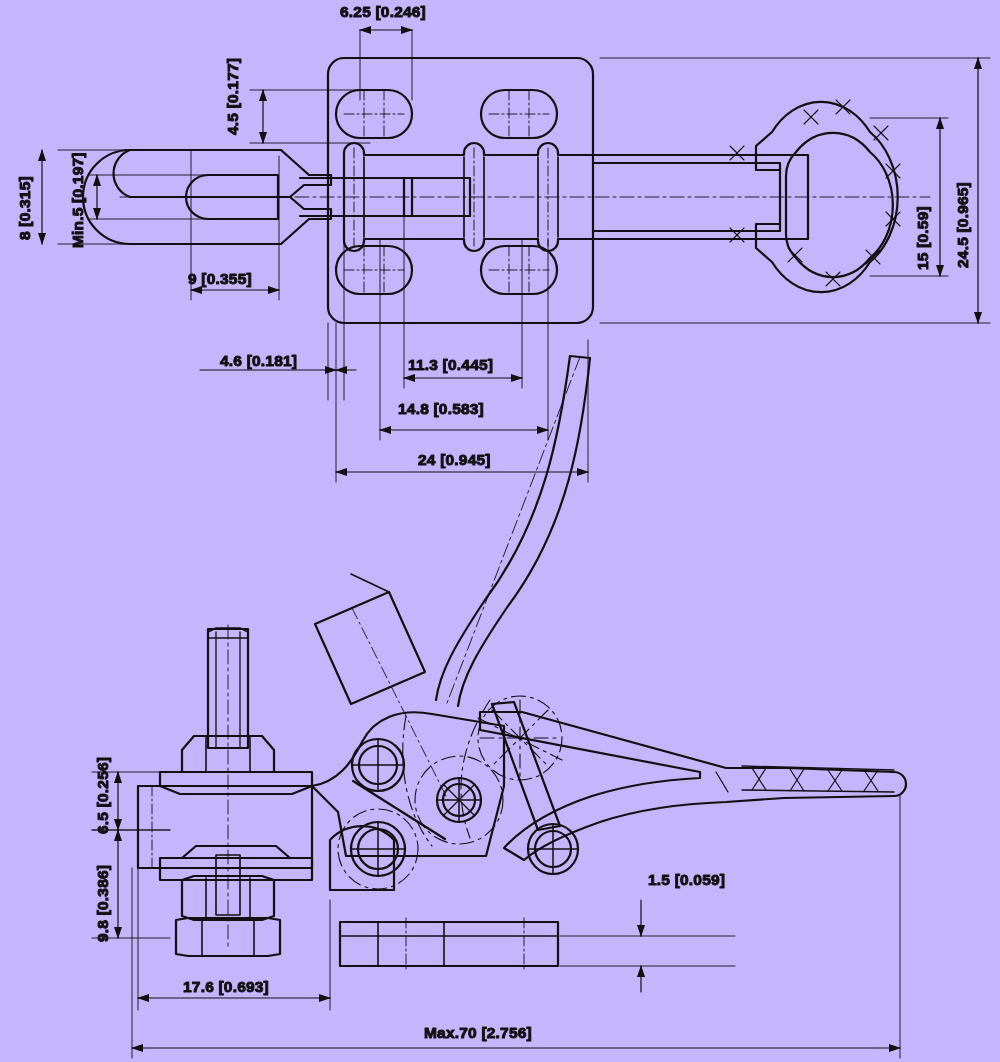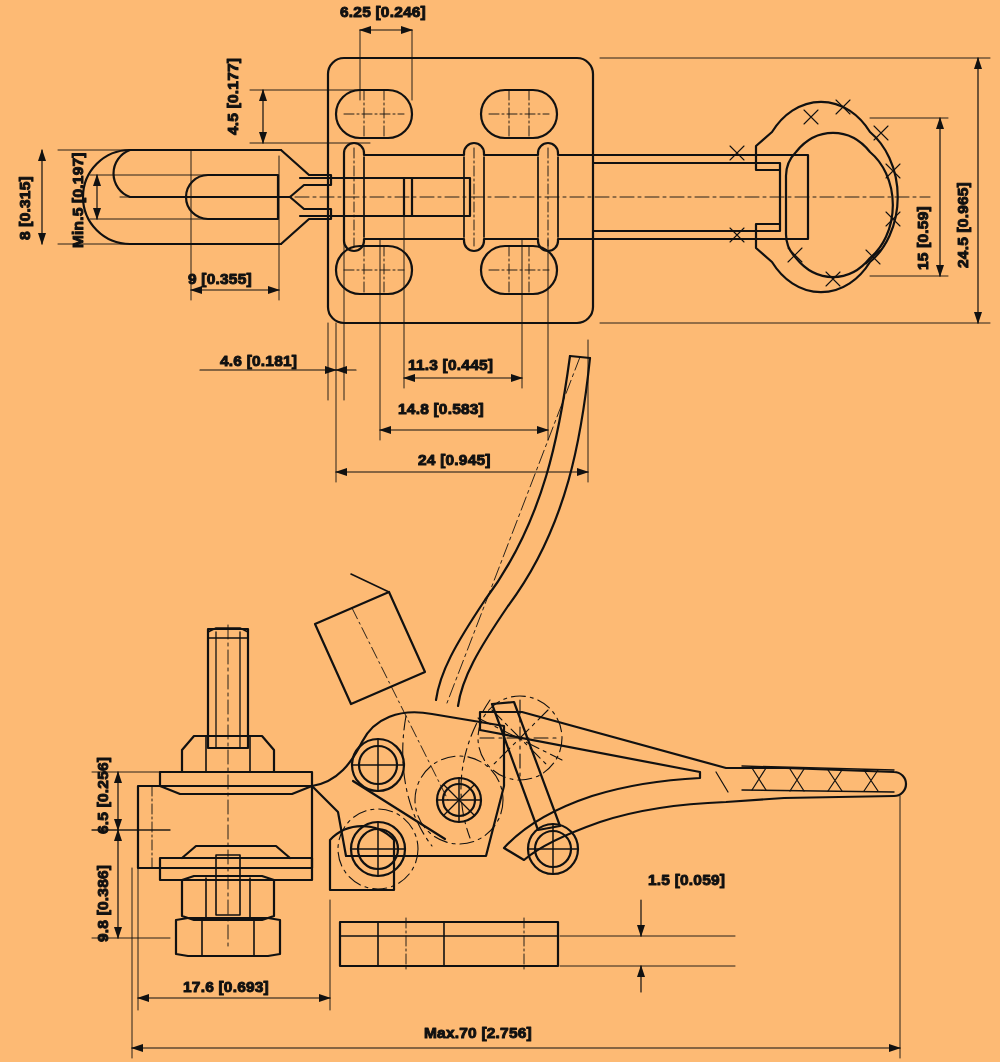--- a/index.html
+++ b/index.html
@@ -1,17 +1,17 @@
 <!DOCTYPE html>
 <html><head>
 <meta charset="utf-8">
 <style>
   html,body{margin:0;padding:0;background:#ffffff;}
   body{width:1000px;height:1062px;font-family:"Liberation Sans",sans-serif;}
-  #sheet{position:relative;width:1000px;height:1062px;background:#fdba74;overflow:hidden;}
+  #sheet{position:relative;width:1000px;height:1062px;background:#c4b5fd;overflow:hidden;}
   svg{display:block;}
   .dimtext{font-family:"Liberation Sans",sans-serif;font-weight:bold;font-size:15.5px;fill:#111;letter-spacing:0.2px;}
 </style>
 </head>
 <body>
 
 <div id="sheet">
 <svg width="1000" height="1062" viewBox="0 0 1000 1062">
 
   <defs>

